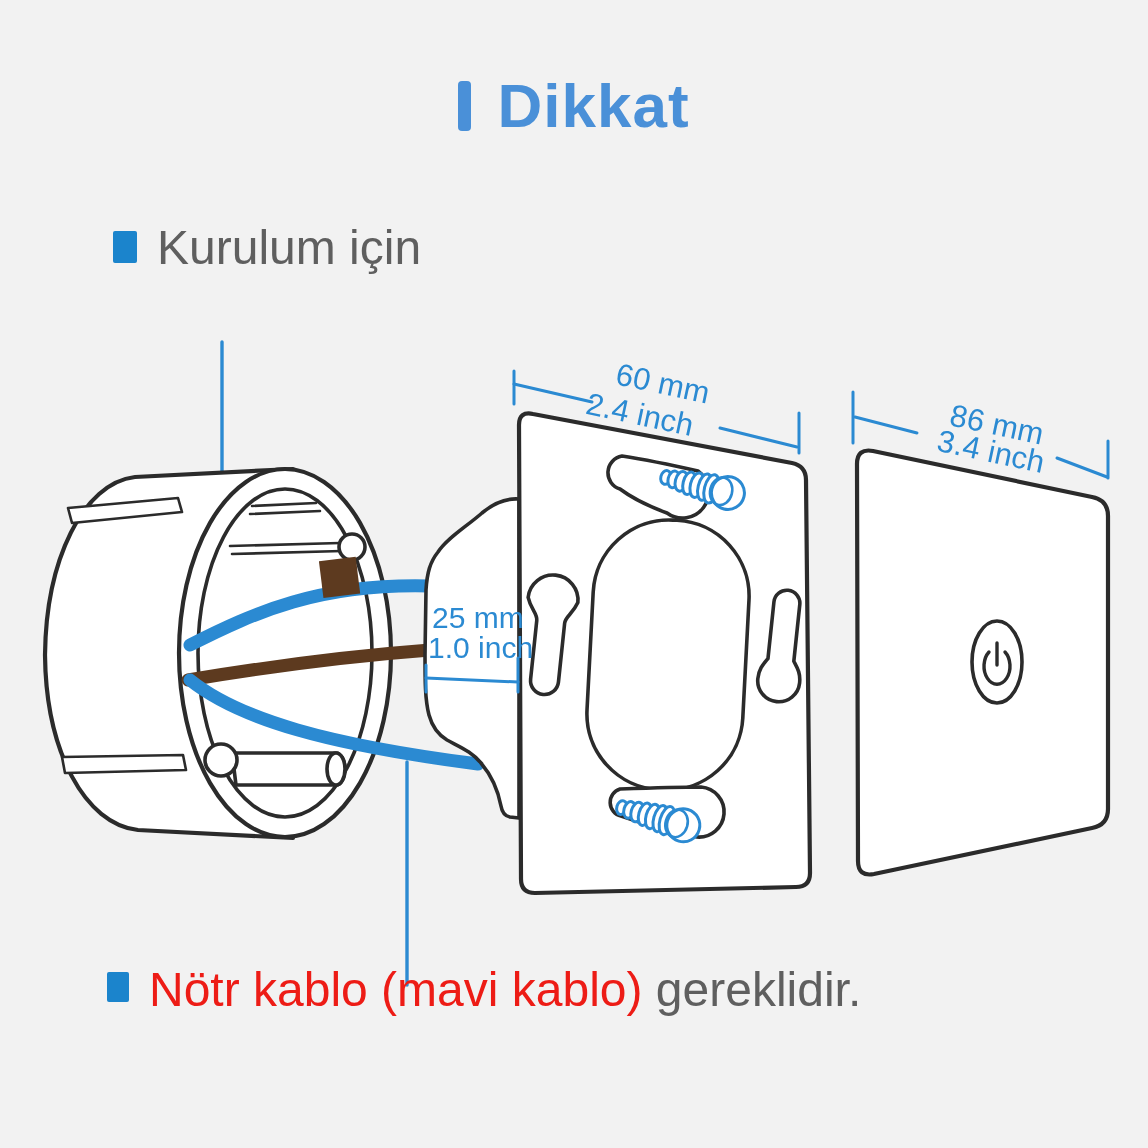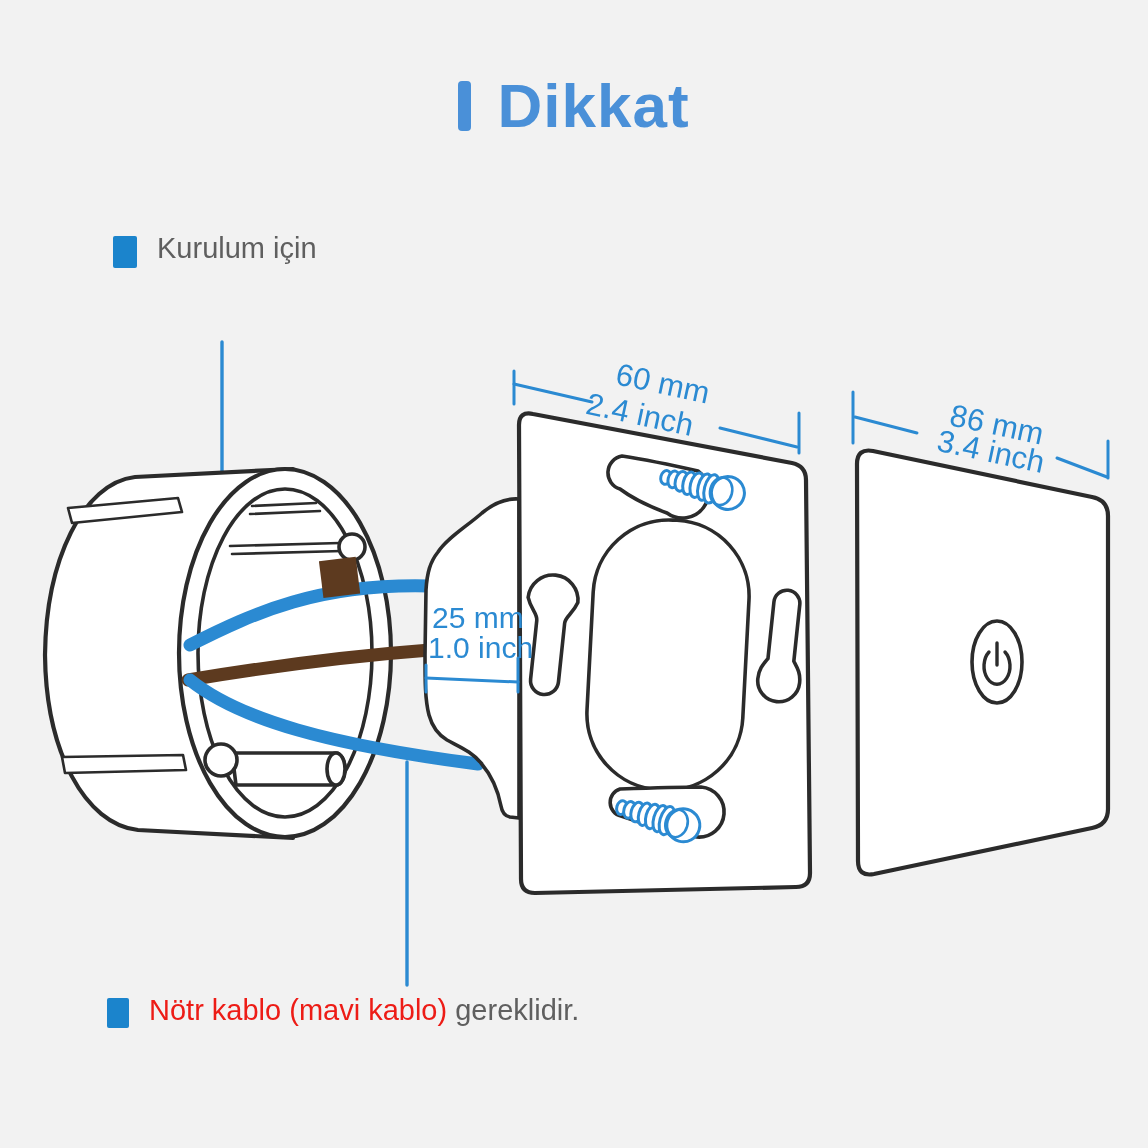--- a/index.html
+++ b/index.html
@@ -24,25 +24,25 @@
     position:absolute;top:70px;left:0;width:100%;
     display:flex;align-items:center;justify-content:center;gap:26px;
   }
   .title-bar{
     width:13px;height:50px;border-radius:4px;background:var(--title-blue);
   }
   .title-text{
     margin:0;font-size:62px;font-weight:700;color:var(--title-blue);letter-spacing:1px;
   }
   .note{
-    position:absolute;display:flex;align-items:center;
-    font-size:29px;color:var(--text-gray);line-height:48px;
+    position:absolute;display:flex;align-items:flex-start;
+    font-size:48px;color:var(--text-gray);line-height:48px;
   }
   .note-top{left:113px;top:224px;}
-  .note-bottom{left:107px;top:986px;}
+  .note-bottom{left:107px;top:966px;}
   .bullet-square{
     flex:0 0 auto;width:24px;height:32px;border-radius:2px;
     background:var(--bullet-blue);margin:7px 20px 0 0;
   }
   .note-bottom .bullet-square{width:22px;height:30px;margin-top:6px;}
   .hl-red{color:var(--highlight-red);}
   .diagram{position:absolute;left:0;top:0;width:1148px;height:1148px;}
 
   
   .oln{fill:#fff;stroke:var(--outline-dark);stroke-width:3.6;stroke-linejoin:round;stroke-linecap:round;}

